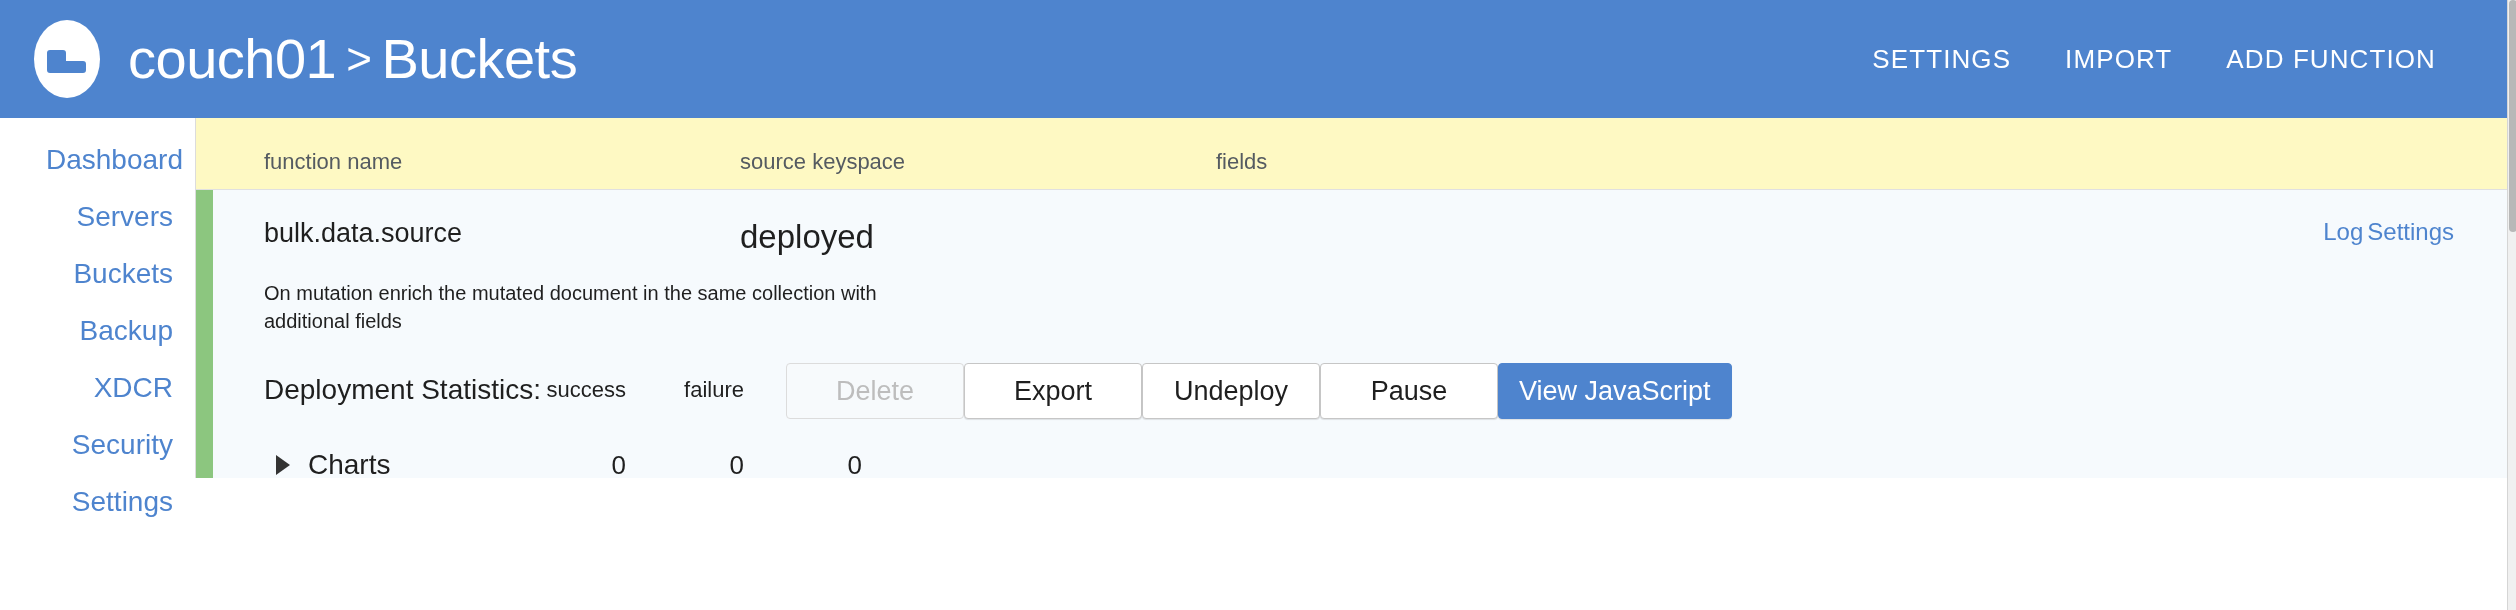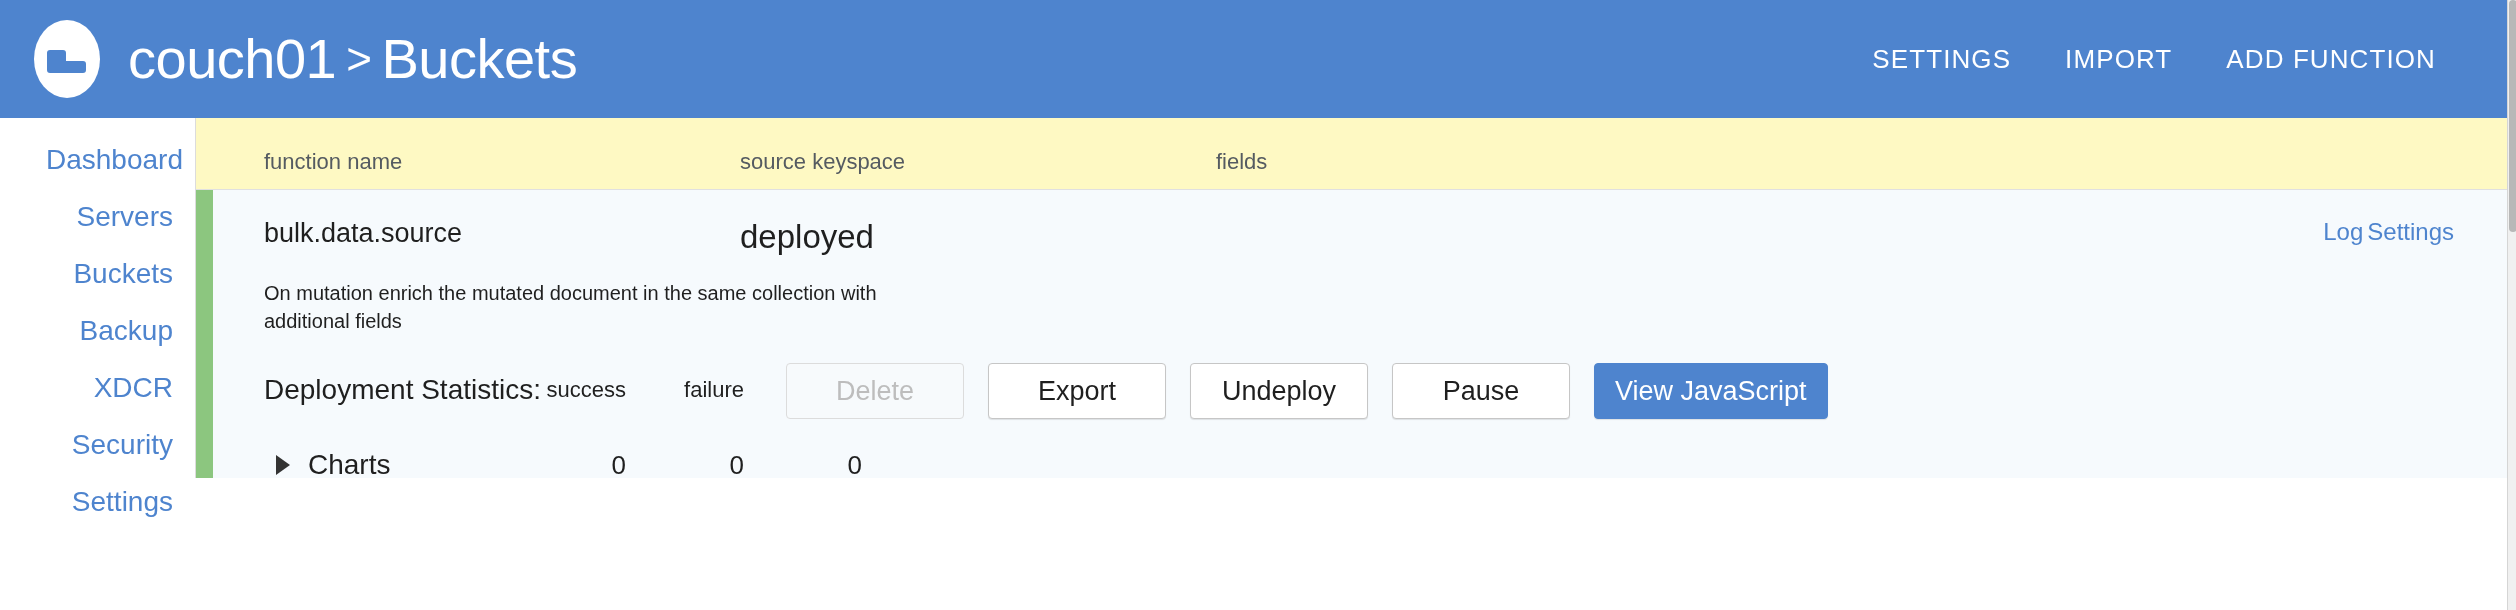--- a/index.html
+++ b/index.html
@@ -241,21 +241,21 @@
     padding-right: 18px;
     box-sizing: border-box;
   }
 
   
   .btn-group {
     position: absolute;
     left: 522px;
     top: -2px;
     display: flex;
-    gap: 24px;
+    gap: 0;
   }
   .btn {
     min-width: 178px;
     height: 56px;
     border: 1px solid #c6c6c6;
     border-radius: 4px;
     background: #ffffff;
     color: #1f1f1f;
     font-size: 27px;
     font-family: "Liberation Sans", sans-serif;

